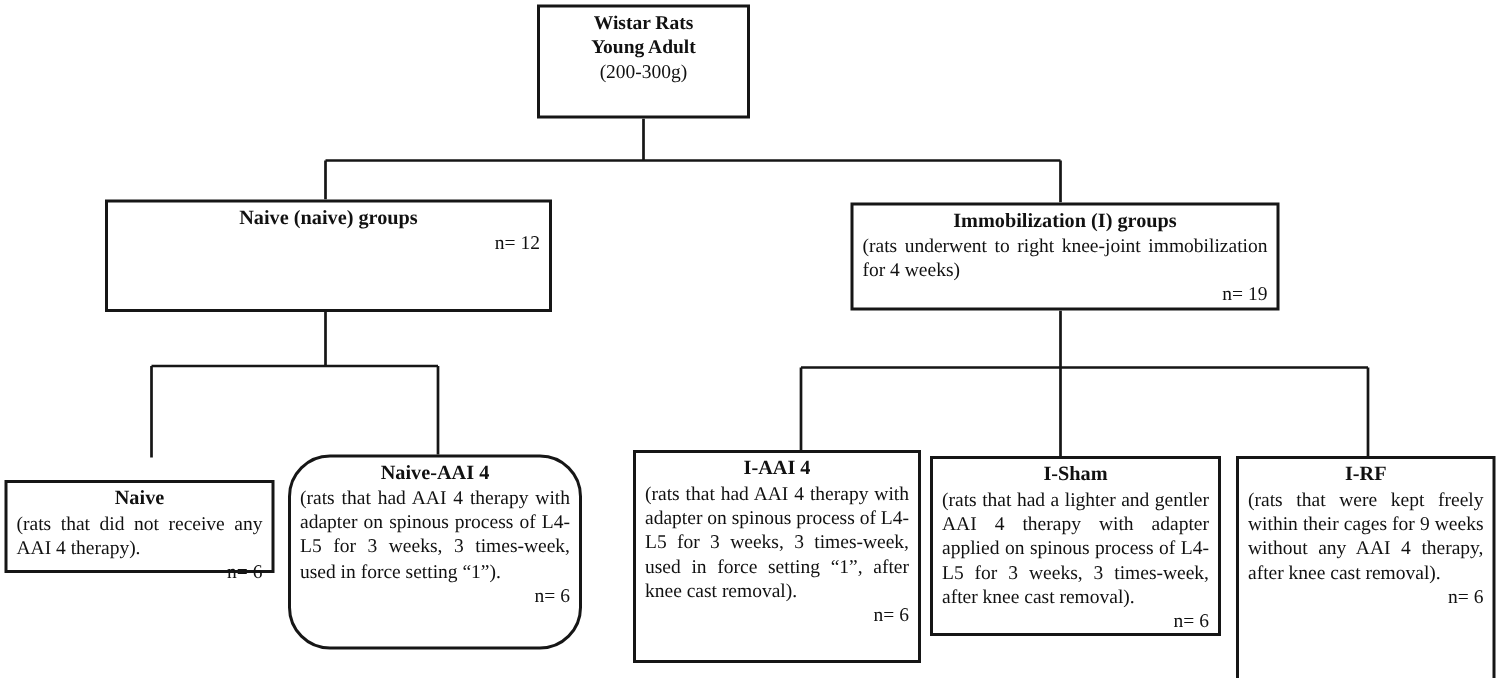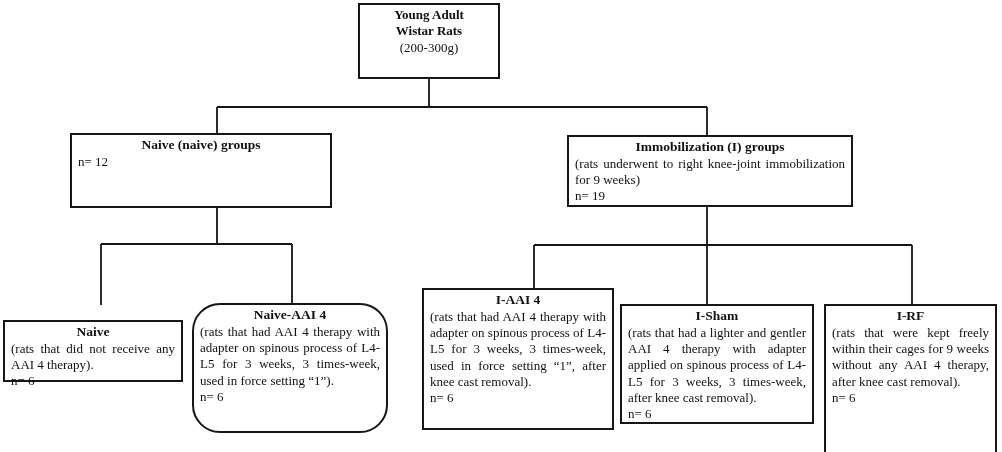--- a/index.html
+++ b/index.html
@@ -34,21 +34,21 @@
   }
   .node .title {
     text-align: center;
     font-weight: bold;
     font-size: 13.5px;
   }
   .node .body {
     text-align: justify;
   }
   .node .count {
-    text-align: left;
+    text-align: right;
   }
   .node.root {
     text-align: center;
   }
   .node.root .rline-bold {
     font-weight: bold;
     display: block;
   }
   .node.root .rline {
     display: block;
@@ -59,49 +59,49 @@
 
 <div class="stage">
 
   <svg class="connectors" viewBox="0 0 1002 452" xmlns="http://www.w3.org/2000/svg" aria-hidden="true">
     <path d="M429 79 L429 107 M217 107 L707 107 M217 107 L217 133 M707 107 L707 135
              M217 208 L217 244 M101 244 L292 244 M101 244 L101 305 M292 244 L292 303
              M707 207 L707 304 M534 245 L912 245 M534 245 L534 305 M912 245 L912 304" fill="none" stroke="#161616" stroke-width="1.8"></path>
   </svg>
 
   <div class="node root" style="left:358px; top:3px; width:142px; height:76px;">
+    <span class="rline-bold">Wistar Rats</span>
     <span class="rline-bold">Young Adult</span>
-    <span class="rline-bold">Wistar Rats</span>
     <span class="rline">(200-300g)</span>
   </div>
 
-  <div class="node" style="left:70px; top:133px; width:262px; height:75px;">
+  <div class="node" style="left:70px; top:133px; width:298px; height:75px;">
     <div class="title">Naive (naive) groups</div>
     <div class="count">n= 12</div>
   </div>
 
   <div class="node" style="left:567px; top:135px; width:286px; height:72px;">
     <div class="title">Immobilization (I) groups</div>
-    <div class="body">(rats underwent to right knee-joint immobilization for 9 weeks)</div>
+    <div class="body">(rats underwent to right knee-joint immobilization for 4 weeks)</div>
     <div class="count">n= 19</div>
   </div>
 
   <div class="node" style="left:3px; top:320px; width:180px; height:62px;">
     <div class="title">Naive</div>
     <div class="body">(rats that did not receive any AAI 4 therapy).</div>
     <div class="count">n= 6</div>
   </div>
 
   <div class="node" style="left:192px; top:303px; width:196px; height:130px;border-radius:28px;">
     <div class="title">Naive-AAI 4</div>
     <div class="body">(rats that had AAI 4 therapy with adapter on spinous process of L4-L5 for 3 weeks, 3 times-week, used in force setting “1”).</div>
     <div class="count">n= 6</div>
   </div>
 
-  <div class="node" style="left:422px; top:288px; width:192px; height:142px;">
+  <div class="node" style="left:422px; top:300px; width:192px; height:142px;">
     <div class="title">I-AAI 4</div>
     <div class="body">(rats that had AAI 4 therapy with adapter on spinous process of L4-L5 for 3 weeks, 3 times-week, used in force setting “1”, after knee cast removal).</div>
     <div class="count">n= 6</div>
   </div>
 
   <div class="node" style="left:620px; top:304px; width:194px; height:120px;">
     <div class="title">I-Sham</div>
     <div class="body">(rats that had a lighter and gentler AAI 4 therapy with adapter applied on spinous process of L4-L5 for 3 weeks, 3 times-week, after knee cast removal).</div>
     <div class="count">n= 6</div>
   </div>

